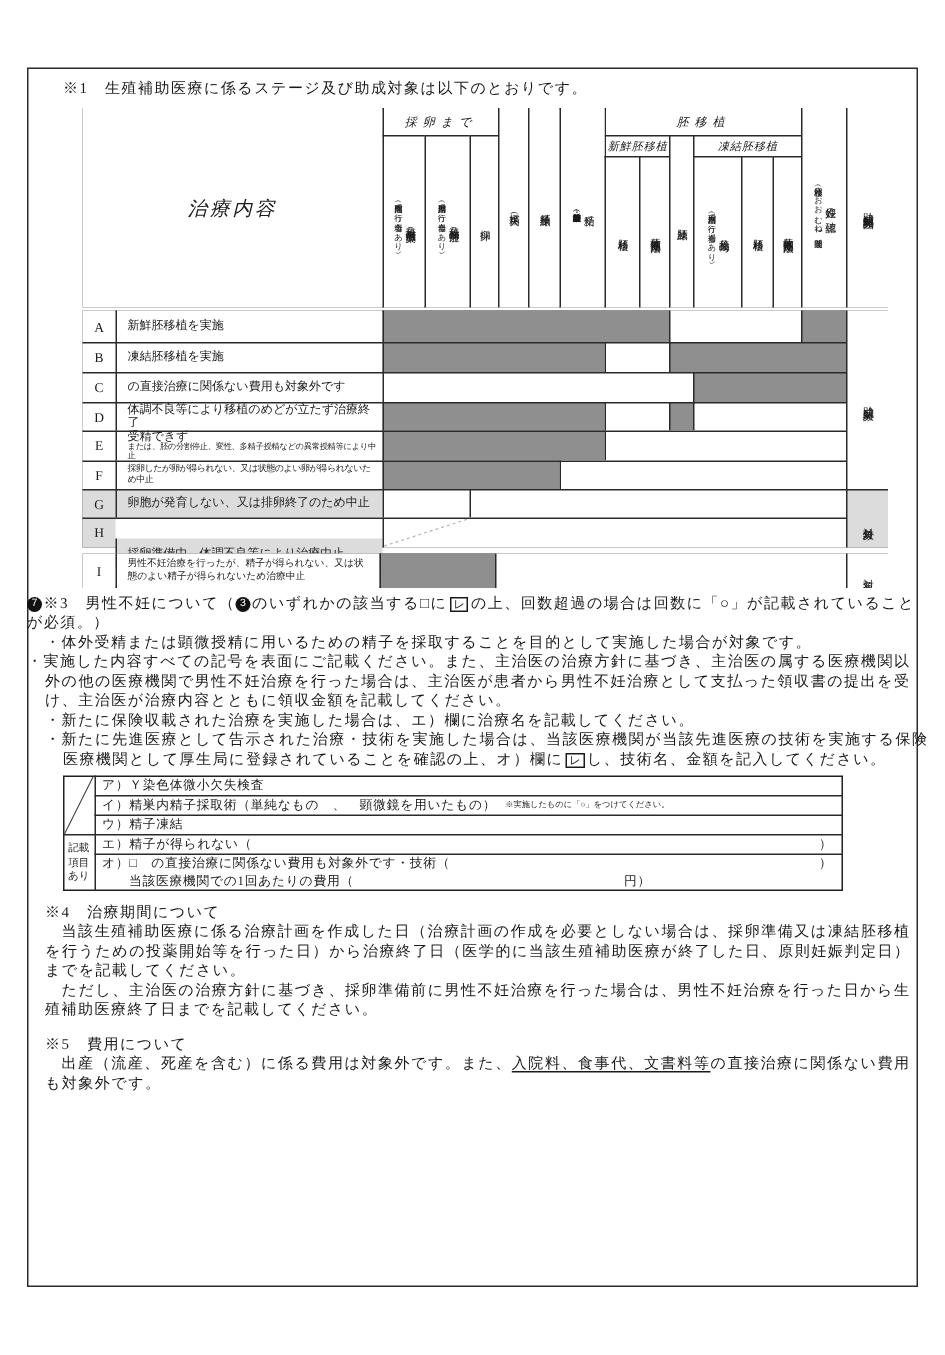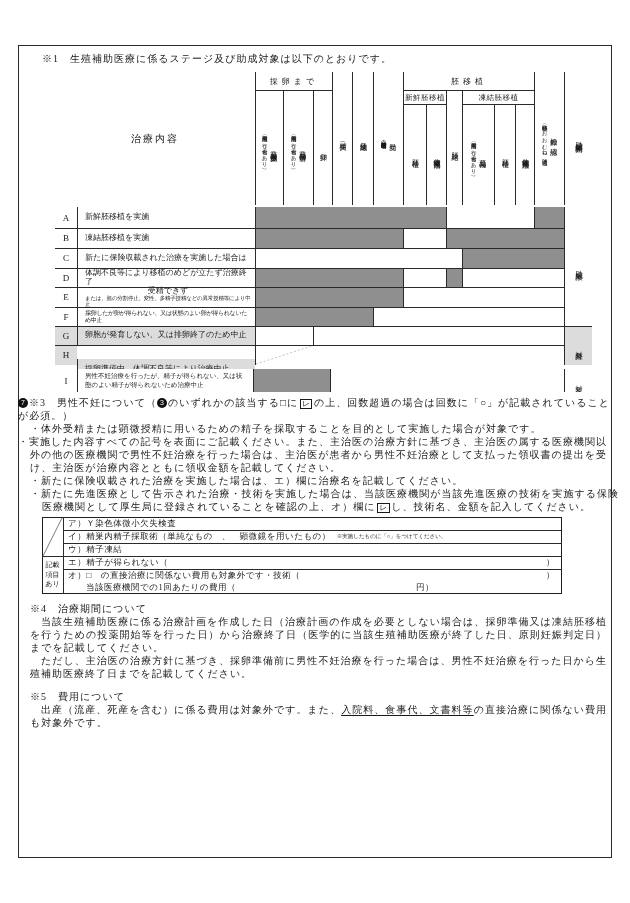--- a/index.html
+++ b/index.html
@@ -7,35 +7,35 @@
         font-family:"Liberation Serif","DejaVu Serif",serif;color:#1a1a1a;}
   .abs{position:absolute;box-sizing:border-box;}
   .frame{border:1.2px solid #2a2a2a;}
   .note1{font-size:10px;letter-spacing:1px;}
   
   .cell{position:absolute;box-sizing:border-box;background:#fff;}
   .bl{border-left:0.8px solid #2a2a2a;}
   .bt{border-top:0.8px solid #2a2a2a;}
   .gray{background:#8f8f8f;}
   .lgray{background:#dcdcdc;}
-  .hflex{display:flex;align-items:center;justify-content:center;text-align:left;}
+  .hflex{display:flex;align-items:center;justify-content:center;text-align:left;font-style:italic;}
   .group{font-size:8px;letter-spacing:4px;}
   .group2{font-size:7.5px;letter-spacing:0.5px;}
-  .htreat{font-size:10px;letter-spacing:2px;}
+  .htreat{font-size:13px;letter-spacing:2px;}
   .vwrap{display:flex;align-items:center;justify-content:center;overflow:hidden;}
   .vtxt{writing-mode:vertical-rl;text-orientation:mixed;height:96%;}
   .vmain{display:block;font-size:7px;line-height:1.45;height:100%;text-align:center;letter-spacing:0.5px;}
   .vnote{display:block;font-size:5.5px;line-height:1.35;height:100%;text-align:center;}
   .vscope{display:block;font-size:7.5px;line-height:1.3;height:100%;text-align:center;letter-spacing:1px;}
   .marker{display:flex;align-items:center;justify-content:center;font-size:9px;}
   .rowlabel{display:flex;flex-direction:column;justify-content:center;padding:0 4px 0 7px;font-size:8px;line-height:1.1;}
   .rowlabel.small{font-size:6px;letter-spacing:-0.3px;}
   .rowlabel.tiny{font-size:6.5px;line-height:1.25;}
   .rowlabel .mainline{text-align:left;}
-  .rowlabel .centerline{text-align:center;}
+  .rowlabel .centerline{}
   .rowlabel .subline{font-size:5.5px;text-align:left;letter-spacing:-0.2px;}
   .hr{position:absolute;border-top:0.8px solid #2a2a2a;height:0;z-index:5;}
   
   .txt{font-size:10px;line-height:13px;letter-spacing:1px;text-align:justify;}
   .bullet{padding-left:12px;text-indent:-12px;}
   .badge{display:inline-block;width:10px;height:10px;border-radius:50%;background:#111;color:#fff;
          font-size:7px;line-height:10px;text-align:center;letter-spacing:0;text-indent:0;
          font-family:"Liberation Sans","DejaVu Sans",sans-serif;vertical-align:1px;margin-right:1px;}
   .checkbox{display:inline-block;border:0.8px solid #1a1a1a;font-size:7.5px;line-height:8.5px;
             padding:0 1.5px;margin:0 1.5px;vertical-align:0.5px;letter-spacing:0;text-indent:0;background:#fff;}
@@ -150,21 +150,21 @@
       <div class="cell gray bl" style="left: 534px; top: 207px; width: 30px; height: 21px;"></div>
       <div class="cell marker" style="left: 55px; top: 228px; width: 22px; height: 20px;">B</div>
       <div class="cell rowlabel bl" style="left: 77px; top: 228px; width: 178px; height: 20px;">
         <div class="mainline">凍結胚移植を実施</div>
       </div>
       <div class="cell gray bl" style="left: 255px; top: 228px; width: 148px; height: 20px;"></div>
       <div class="cell  bl" style="left: 403px; top: 228px; width: 43px; height: 20px;"></div>
       <div class="cell gray bl" style="left: 446px; top: 228px; width: 118px; height: 20px;"></div>
       <div class="cell marker" style="left: 55px; top: 248px; width: 22px; height: 20px;">C</div>
       <div class="cell rowlabel bl" style="left: 77px; top: 248px; width: 178px; height: 20px;">
-        <div class="mainline">新たに保険収載された治療を実施した場合は</div>
+        <div class="mainline">の直接治療に関係ない費用も対象外です</div>
       </div>
       <div class="cell  bl" style="left: 255px; top: 248px; width: 207px; height: 20px;"></div>
       <div class="cell gray bl" style="left: 462px; top: 248px; width: 102px; height: 20px;"></div>
       <div class="cell marker" style="left: 55px; top: 268px; width: 22px; height: 19px;">D</div>
       <div class="cell rowlabel bl" style="left: 77px; top: 268px; width: 178px; height: 19px;">
         <div class="mainline">体調不良等により移植のめどが立たず治療終了</div>
       </div>
       <div class="cell gray bl" style="left: 255px; top: 268px; width: 148px; height: 19px;"></div>
       <div class="cell  bl" style="left: 403px; top: 268px; width: 43px; height: 19px;"></div>
       <div class="cell gray bl" style="left: 446px; top: 268px; width: 16px; height: 19px;"></div>

